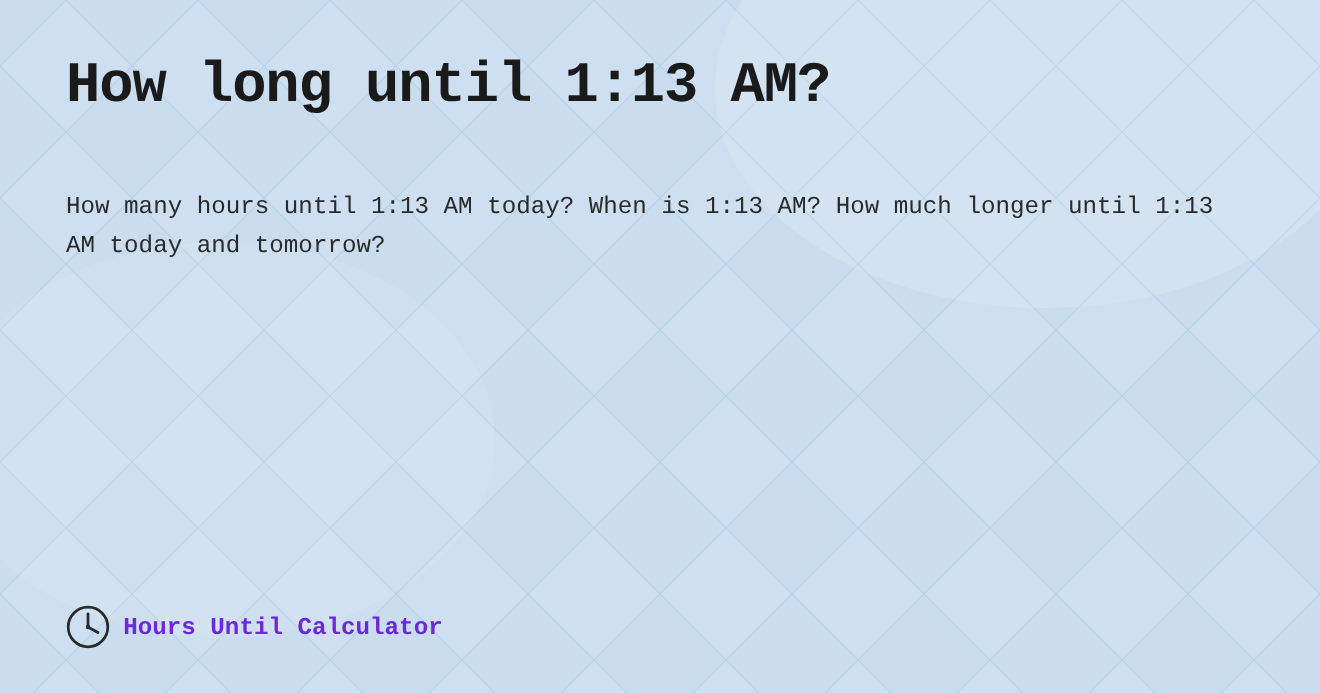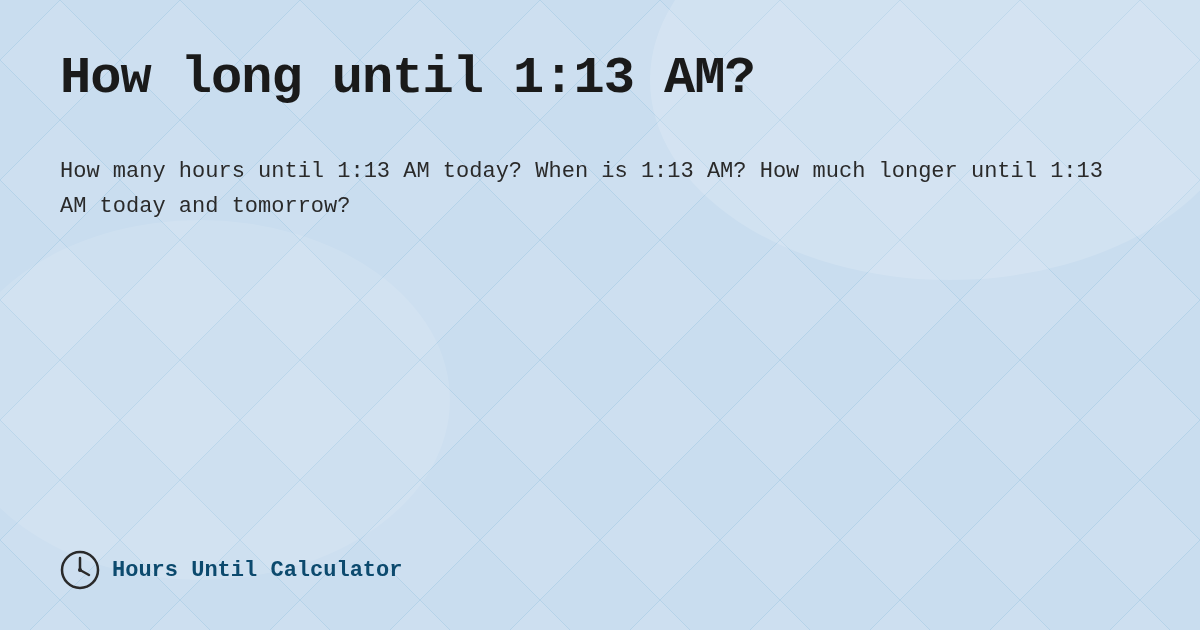--- a/index.html
+++ b/index.html
@@ -29,21 +29,21 @@
 
     .main-section {
       flex: 1;
     }
 
     .page-title {
       font-family: 'Courier New', Courier, monospace;
       font-size: 52px;
       font-weight: 900;
       color: #1a1a1a;
-      margin-bottom: 47px;
+      margin-bottom: 64px;
       letter-spacing: -1px;
       line-height: 1.1;
     }
 
     .description {
       font-family: 'Courier New', Courier, monospace;
       font-size: 22px;
       font-weight: 400;
       color: #2a2a2a;
       line-height: 1.6;
@@ -66,21 +66,21 @@
     .clock-icon {
       width: 40px;
       height: 40px;
       flex-shrink: 0;
     }
 
     .footer-brand-left-text {
       font-family: 'Courier New', Courier, monospace;
       font-size: 22px;
       font-weight: 700;
-      color: #0c4a6e;
+      color: #6d28d9;
     }
 
     .footer-brand-right {
       display: flex;
       align-items: center;
       gap: 8px;
     }
 
     .calculat-logo {
       display: flex;

